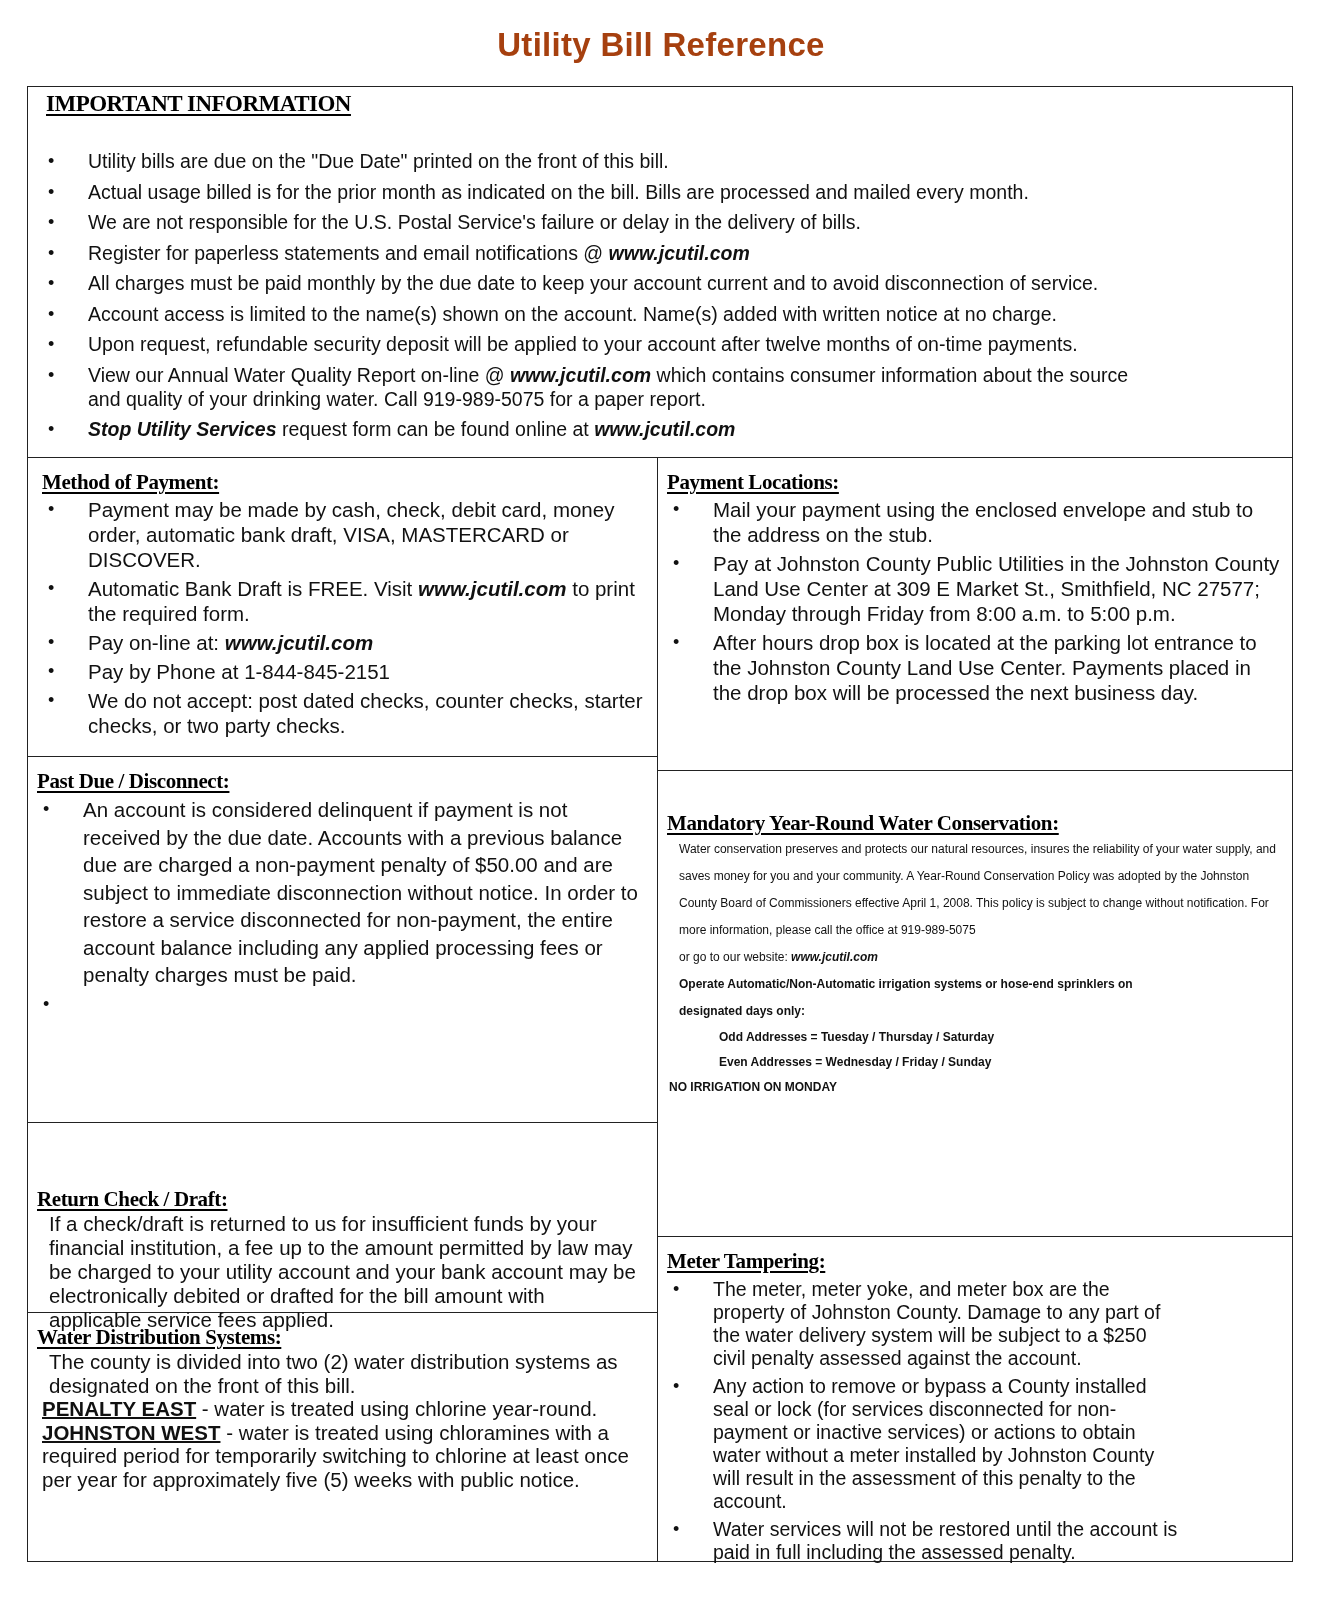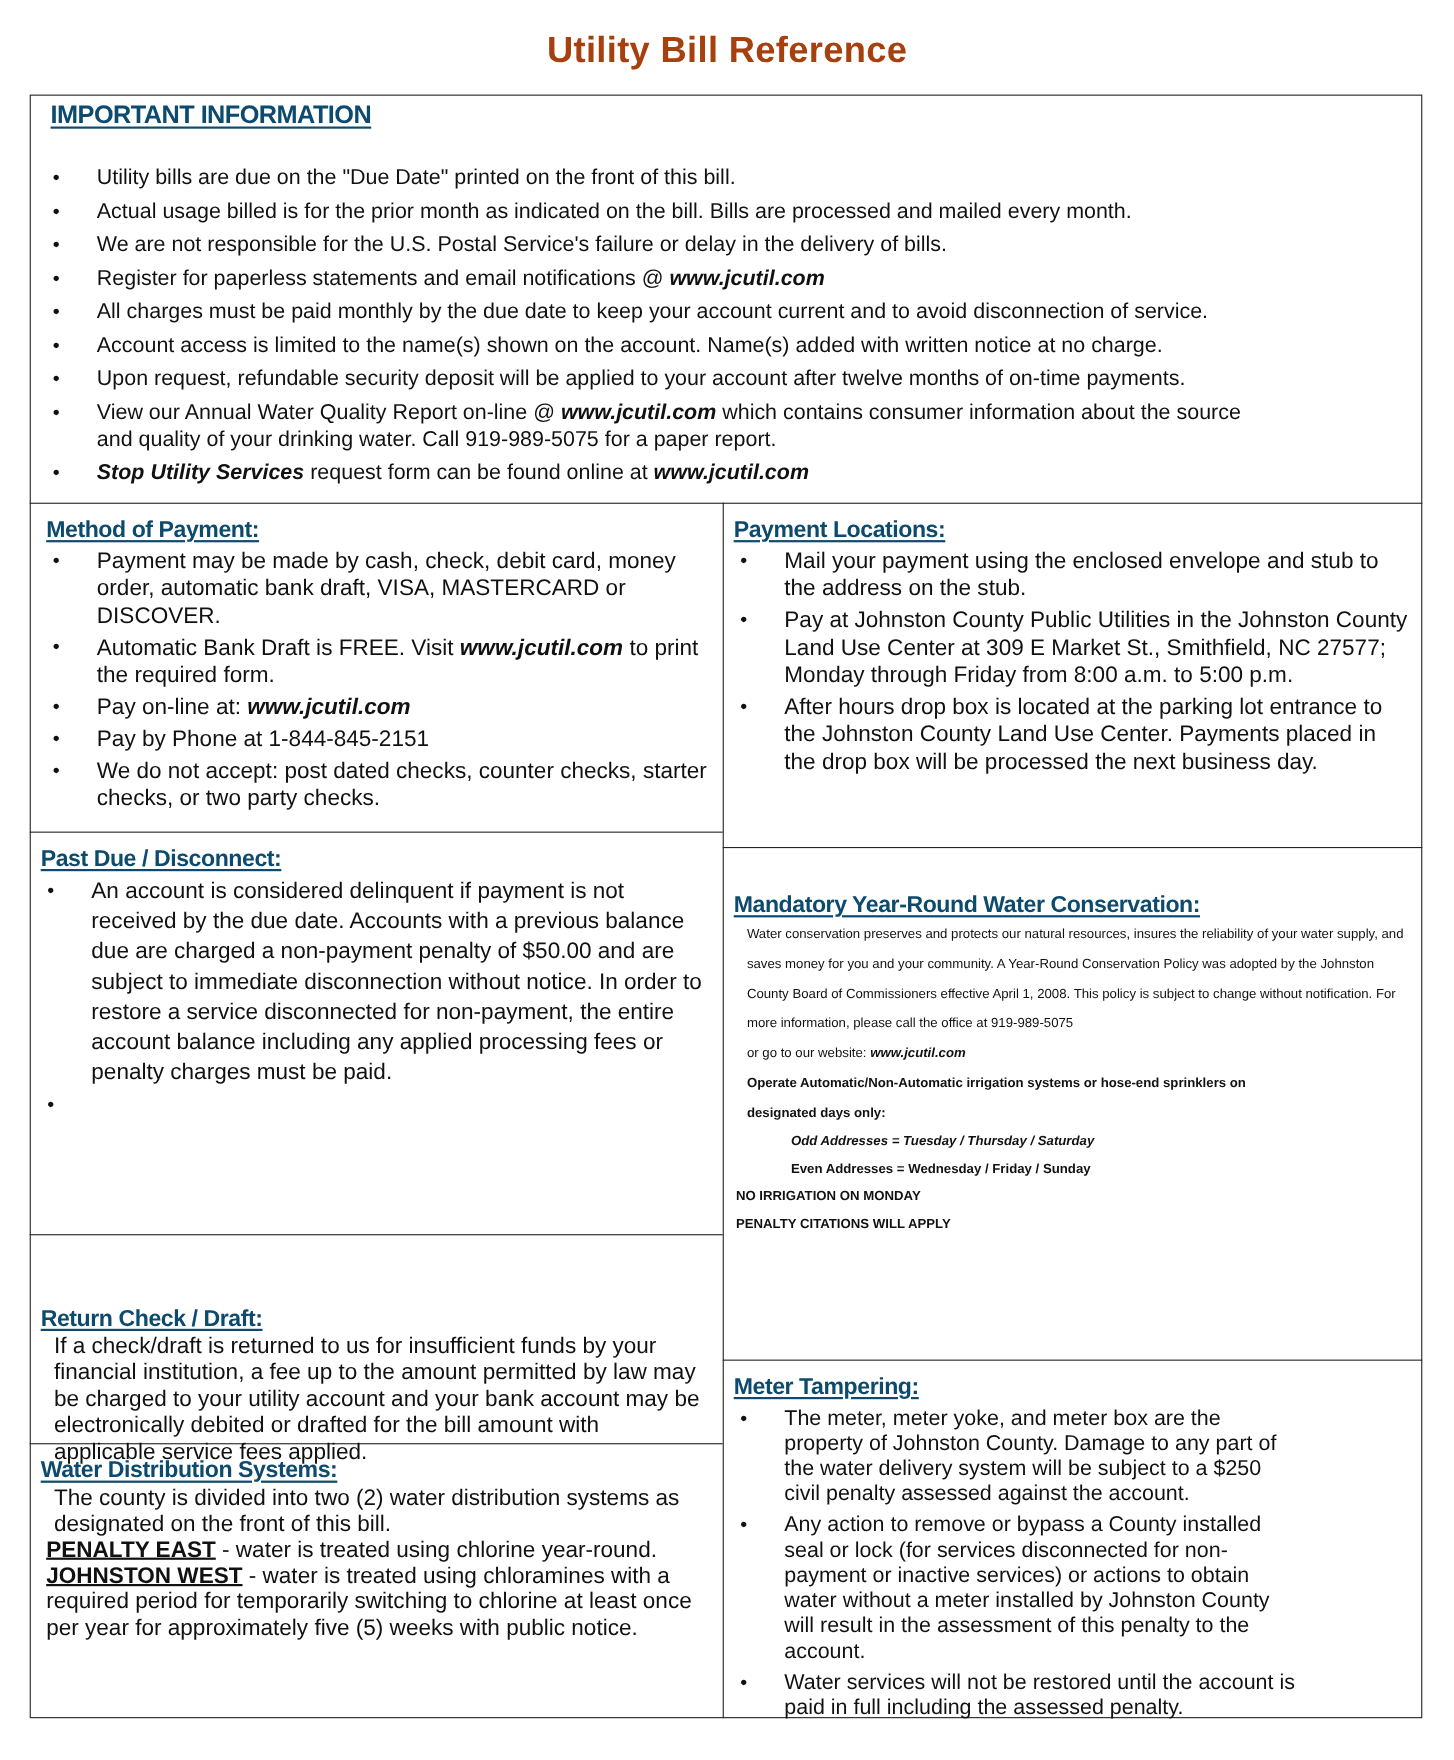--- a/index.html
+++ b/index.html
@@ -1,19 +1,19 @@
 <!DOCTYPE html>
 <html><head>
   <meta charset="utf-8">
   <style>
     html, body { margin: 0; padding: 0; background: #ffffff; }
     body { width: 1322px; height: 1600px; position: relative; overflow: hidden; color: #111; font-family: "Liberation Sans", sans-serif; }
     .title { position: absolute; left: 0; width: 1322px; top: 26px; text-align: center; font-family: "Liberation Sans", sans-serif; font-weight: bold; font-size: 33px; color: #a6400f; letter-spacing: 0.3px; }
     .box { position: absolute; border: 1.5px solid #222; box-sizing: border-box; }
-    .hdr { font-family: Liberation Sans, sans-serif; font-weight: bold; text-decoration: underline; text-decoration-thickness: 2px; text-underline-offset: 3px; color: #0c4a6e; }
+    .hdr { font-family: Liberation Serif, serif; font-weight: bold; text-decoration: underline; text-decoration-thickness: 2px; text-underline-offset: 3px; color: #000000; }
     .imp-hdr { position: absolute; left: 46px; top: 91px; font-size: 23px; letter-spacing: -0.5px; }
     .sec-hdr { font-size: 21px; letter-spacing: -0.4px; margin: 0; line-height: 26px; }
     ul.bul { list-style: none; margin: 0; padding: 0; }
     ul.bul li { position: relative; padding-left: 46px; }
     ul.bul li .dot { position: absolute; left: 6px; top: 0; font-size: 18px; }
     .imp-list { position: absolute; left: 42px; top: 146px; width: 1230px; font-size: 19.5px; line-height: 30.5px; }
     .imp-list li { padding-left: 46px; }
     .imp-list li .cont { display: block; }
     .bi { font-weight: bold; font-style: italic; }
     .b { font-weight: bold; }
@@ -83,24 +83,23 @@
     <li><span class="dot">•</span></li>
   </ul>
 </section>
 
 <section class="col-sec" style="left:659px; top:772px; width:632px;margin-top:28px;">
   <div class="hdr sec-hdr">Mandatory Year-Round Water Conservation:</div>
   <div class="body indented" style="line-height:27px; font-size:12px;">
     <div>Water conservation preserves and protects our natural resources, insures the reliability of your water supply, and saves money for you and your community. A Year-Round Conservation Policy was adopted by the Johnston County Board of Commissioners effective April 1, 2008. This policy is subject to change without notification. For  more information, please call the office at 919-989-5075</div>
     <div><span>or go to our website:  </span><span class="bi">www.jcutil.com</span></div>
     <div class="b" style="padding-right:130px;">Operate Automatic/Non-Automatic irrigation systems or hose-end sprinklers on designated days only:</div>
-    <div class="odd-even" style="line-height:25px;font-style:italic;">Odd Addresses = Tuesday / Thursday / Saturday</div>
+    <div class="odd-even" style="line-height:25px;">Odd Addresses = Tuesday / Thursday / Saturday</div>
     <div class="odd-even" style="line-height:25px;">Even Addresses = Wednesday / Friday / Sunday</div>
     <div class="caps-note" style="line-height:25px;">NO IRRIGATION ON MONDAY</div>
-    <div class="caps-note" style="line-height:25px;">PENALTY CITATIONS WILL APPLY</div>
   </div>
 </section>
 
 <section class="col-sec" style="left:29px; top:1176px; width:626px;">
   <div class="hdr sec-hdr">Return Check / Draft:</div>
   <div class="body indented" style="line-height:24px; padding-right:10px;">If a check/draft is returned to us for insufficient funds by your financial institution, a fee up to the amount permitted by law may be charged to your utility account and your bank account may be electronically debited or drafted for the bill amount with applicable service fees applied.</div>
 </section>
 
 <section class="col-sec" style="left:29px; top:1314px; width:626px;">
   <div class="hdr sec-hdr">Water Distribution Systems:</div>

